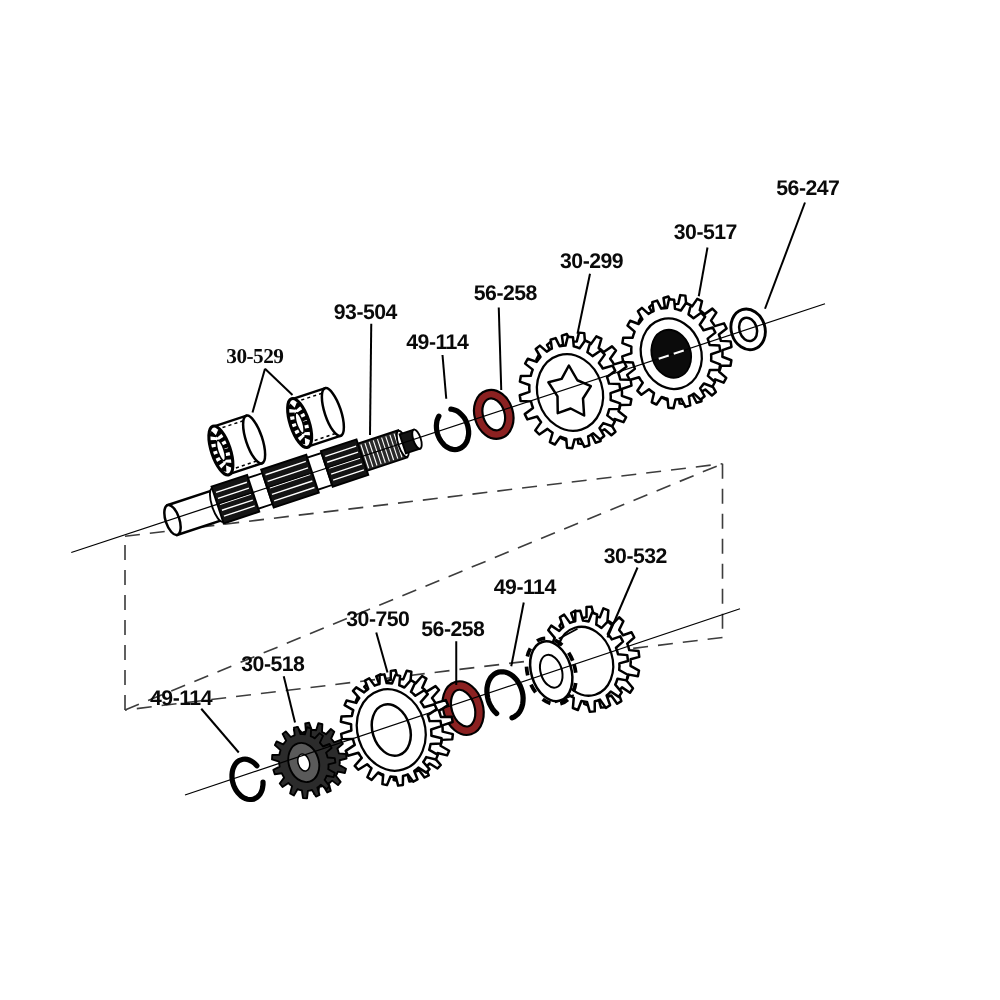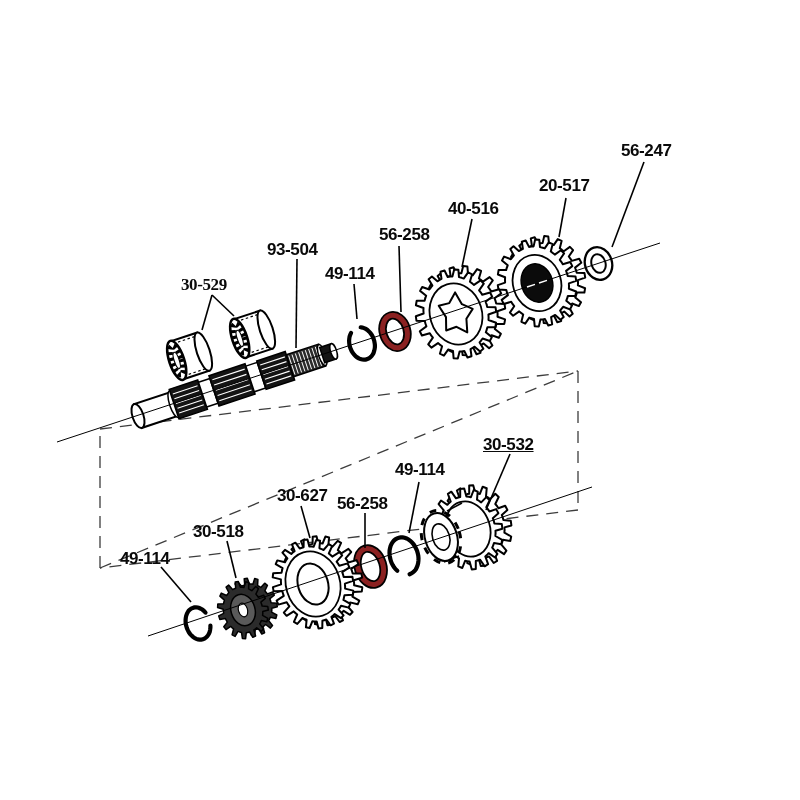--- a/index.html
+++ b/index.html
@@ -152,25 +152,25 @@
         <line x1="510" y1="454" x2="486" y2="510" stroke="#000000" stroke-width="1.6"></line>
         <line x1="419" y1="482" x2="409" y2="533" stroke="#000000" stroke-width="1.6"></line>
         <line x1="365" y1="513" x2="365" y2="548" stroke="#000000" stroke-width="1.6"></line>
         <line x1="301" y1="506" x2="310" y2="538" stroke="#000000" stroke-width="1.6"></line>
         <line x1="227" y1="541" x2="236" y2="578" stroke="#000000" stroke-width="1.6"></line>
         <line x1="161" y1="567" x2="191" y2="602" stroke="#000000" stroke-width="1.6"></line>
       </g>
     </svg>
 
   <div class="part-label" style="left:621px;top:141px;">56-247</div>
-  <div class="part-label" style="left:539px;top:176px;">20-517</div>
-  <div class="part-label" style="left:448px;top:199px;">40-516</div>
+  <div class="part-label" style="left:539px;top:176px;">30-517</div>
+  <div class="part-label" style="left:448px;top:199px;">30-299</div>
   <div class="part-label" style="left:379px;top:225px;">56-258</div>
   <div class="part-label" style="left:325px;top:264px;">49-114</div>
   <div class="part-label" style="left:267px;top:240px;text-align:right;">93-504</div>
   <div class="part-label" style="left:181px;top:275px;font-family:Liberation Serif, serif;">30-529</div>
-  <div class="part-label" style="left:483px;top:435px;text-decoration:underline;">30-532</div>
+  <div class="part-label" style="left:483px;top:435px;">30-532</div>
   <div class="part-label" style="left:395px;top:460px;">49-114</div>
   <div class="part-label" style="left:337px;top:494px;">56-258</div>
-  <div class="part-label" style="left:277px;top:486px;">30-627</div>
+  <div class="part-label" style="left:277px;top:486px;">30-750</div>
   <div class="part-label" style="left:193px;top:522px;text-align:right;">30-518</div>
   <div class="part-label" style="left:120px;top:549px;">49-114</div>
 </div>
 
 </body></html>

